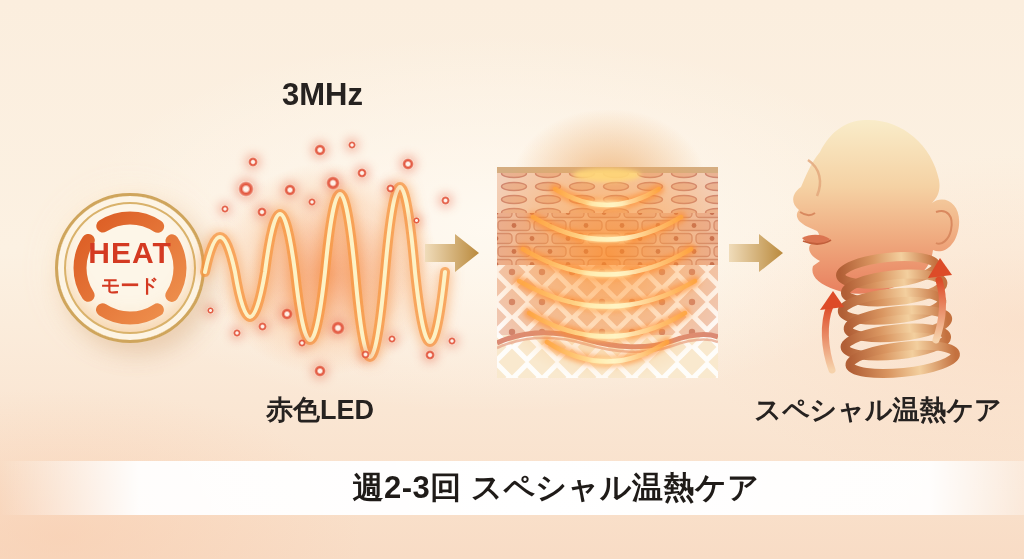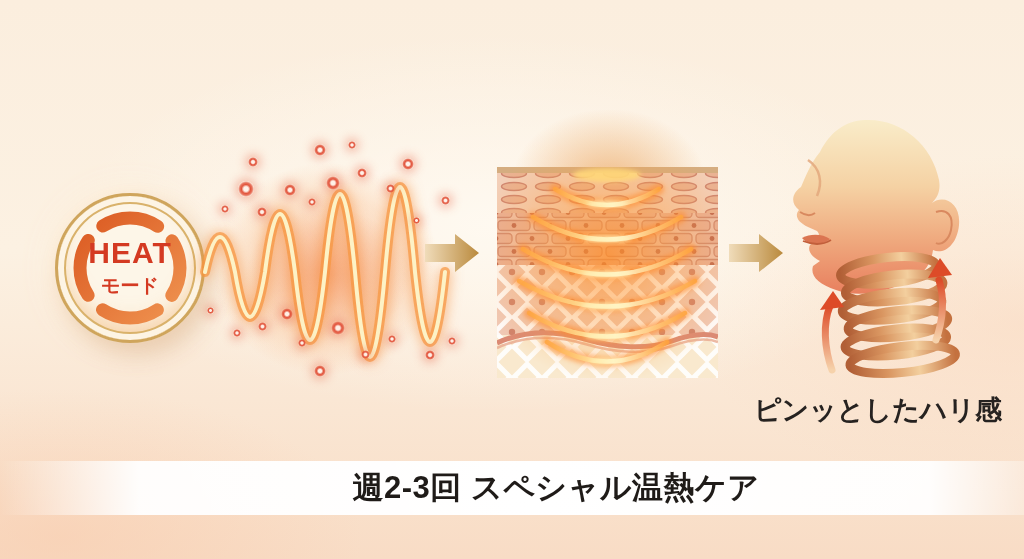--- a/index.html
+++ b/index.html
@@ -73,20 +73,21 @@
       </defs>
       <circle cx="72" cy="72" r="50" fill="none" stroke="url(#gArc)" stroke-width="13" stroke-linecap="round" stroke-dasharray="58 20.5" stroke-dashoffset="29"></circle>
     </svg>
     <div class="badge-text">
       <span class="badge-title">HEAT</span>
       <span class="badge-sub">モード</span>
     </div>
   </div>
 
   <div class="rf-label">
+    <span class="rf-line1">3MHz</span>
   </div>
 
   <svg class="wave" width="265" height="205" viewBox="0 0 265 205">
     <path d="M15 102 Q30 32 45 102 Q60 192 75 102 Q90 -14 105 102 Q120 238 135 102 Q150 -54 165 102 Q180 272 195 102 Q210 -68 225 102 Q240 242 255 102" fill="none" stroke="#f6953f" stroke-width="10" opacity=".7" stroke-linecap="round"></path>
     <path d="M15 102 Q30 32 45 102 Q60 192 75 102 Q90 -14 105 102 Q120 238 135 102 Q150 -54 165 102 Q180 272 195 102 Q210 -68 225 102 Q240 242 255 102" fill="none" stroke="#fdf2c6" stroke-width="4" stroke-linecap="round"></path>
   </svg>
 
   <div class="led-dots">
       <span class="led-dot" style="left: 238px; top: 181px; width: 16px; height: 16px;"></span>
       <span class="led-dot" style="left: 284px; top: 184px; width: 12px; height: 12px;"></span>
@@ -249,19 +250,20 @@
       <ellipse cx="118" cy="252" rx="53" ry="13"></ellipse>
     </g>
     <g>
       <path d="M52 262 C44 240, 43 215, 50 198" fill="none" stroke="url(#gUpArrow)" stroke-width="7" stroke-linecap="round"></path>
       <polygon points="53,183 40,202 64,199" fill="#dd4b28"></polygon>
       <path d="M156 232 C163 212, 165 192, 159 172" fill="none" stroke="url(#gUpArrow)" stroke-width="7" stroke-linecap="round"></path>
       <polygon points="160,150 148,170 172,167" fill="#dd4b28"></polygon>
     </g>
   </svg>
 
-  <div class="caption c3">ピンッとしたハリ感</div>
+  <div class="caption c1">赤色LED</div>
+  <div class="caption c3">スペシャル温熱ケア</div>
 
   <div class="banner">
     <span>週2-3回 スペシャル温熱ケア</span>
   </div>
 
 </div>
 
 </body></html>

